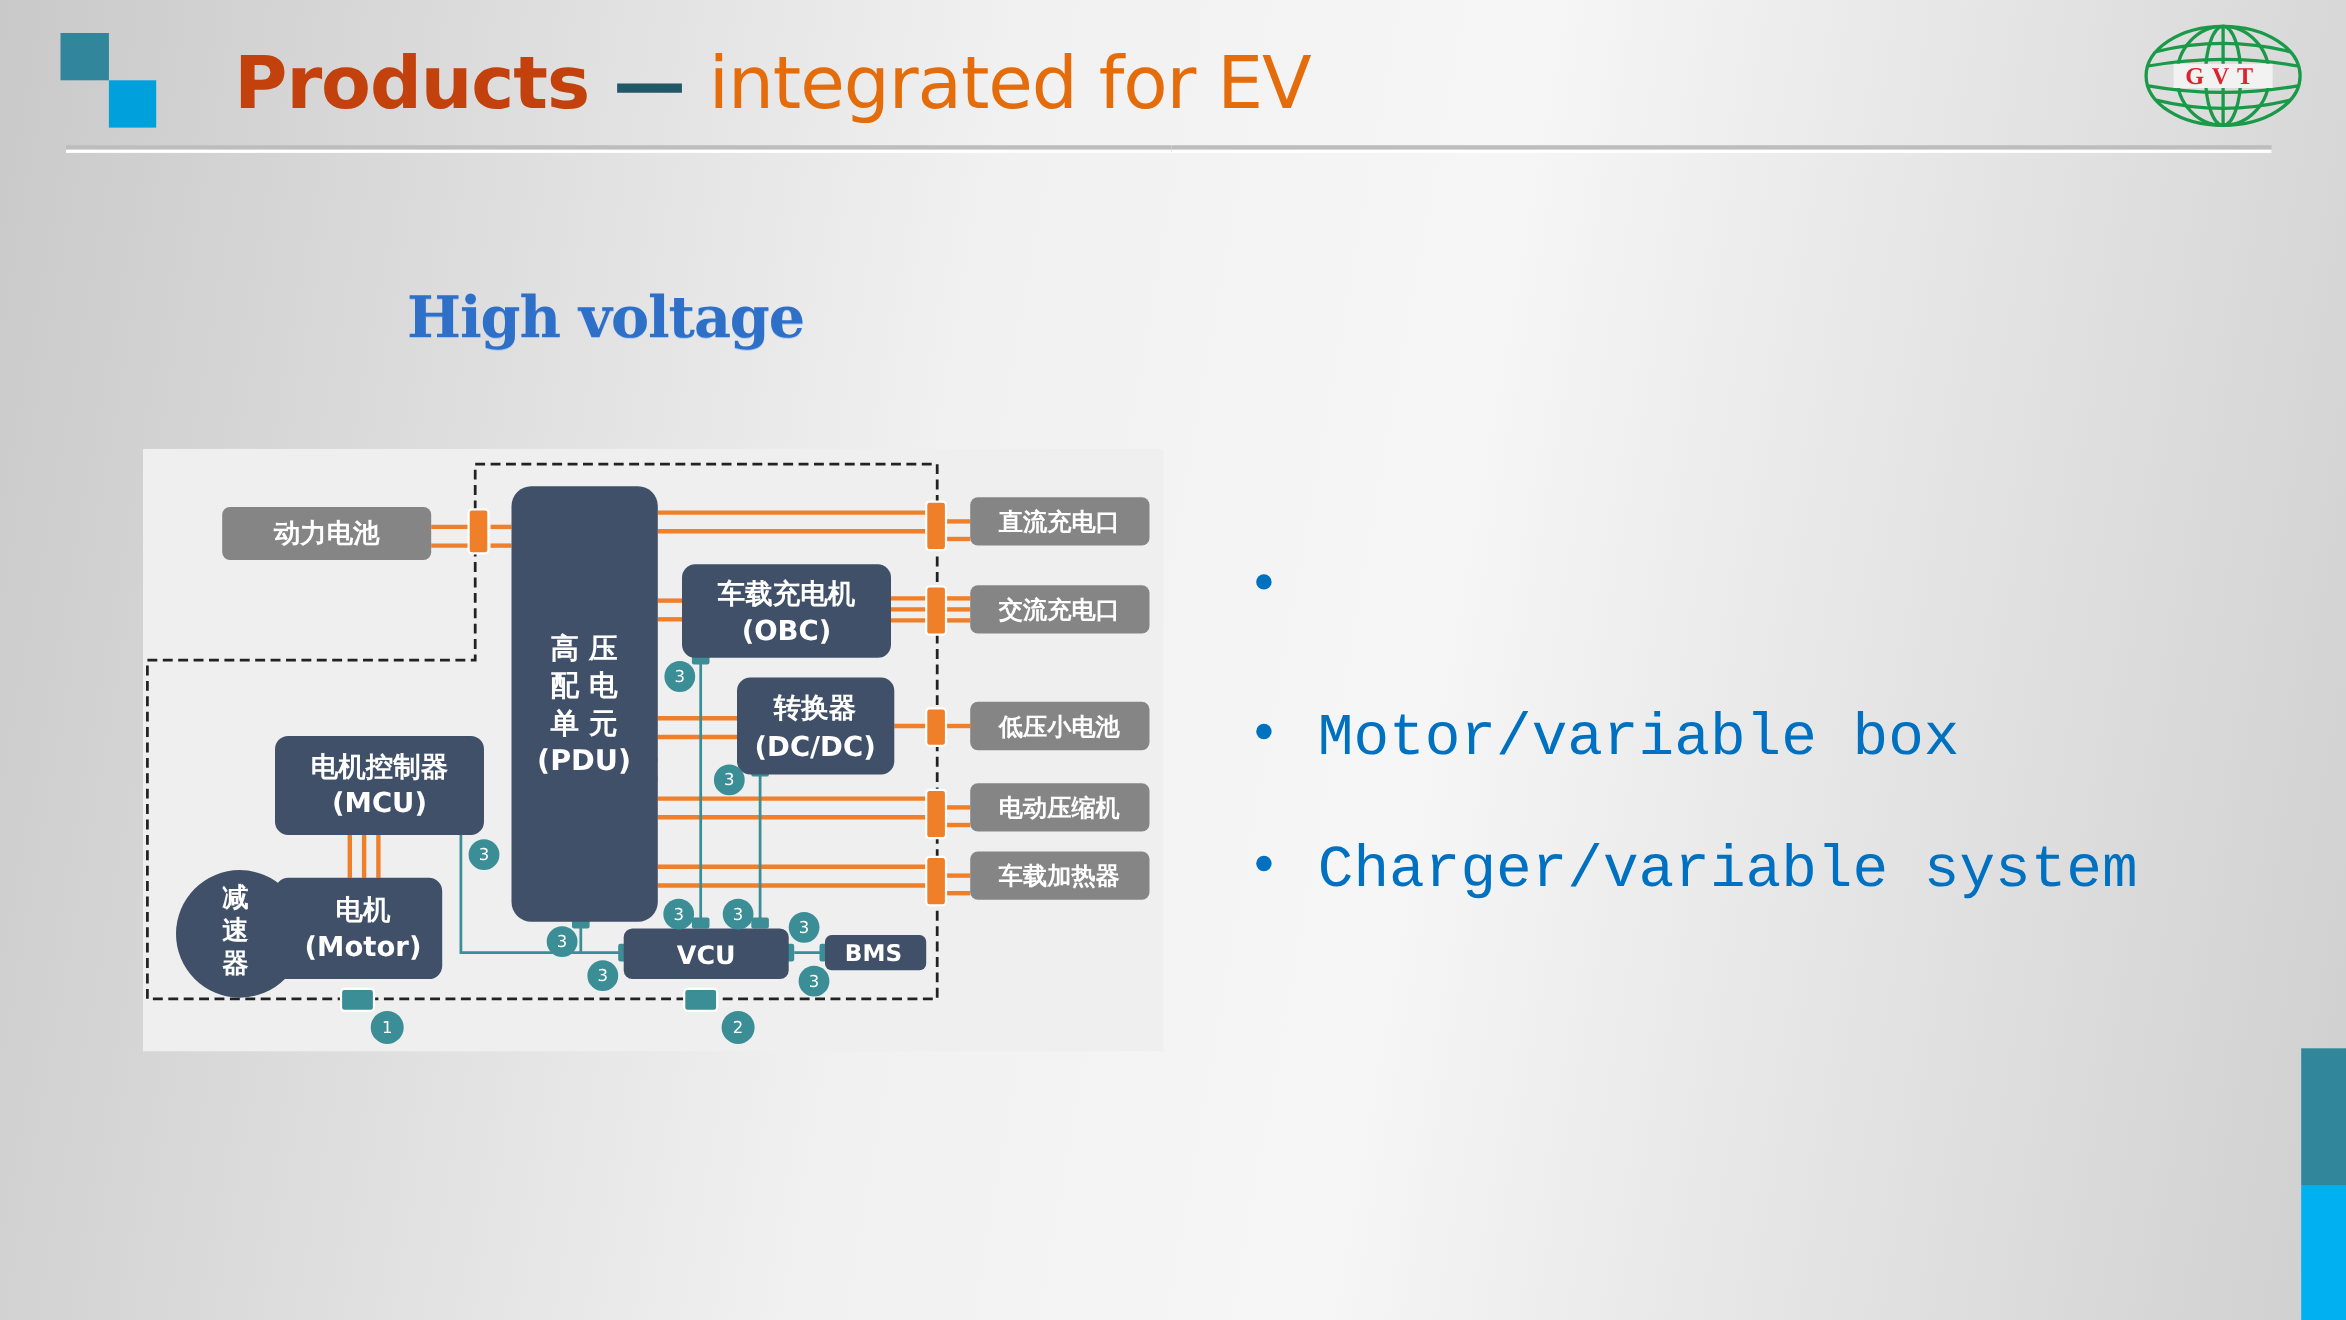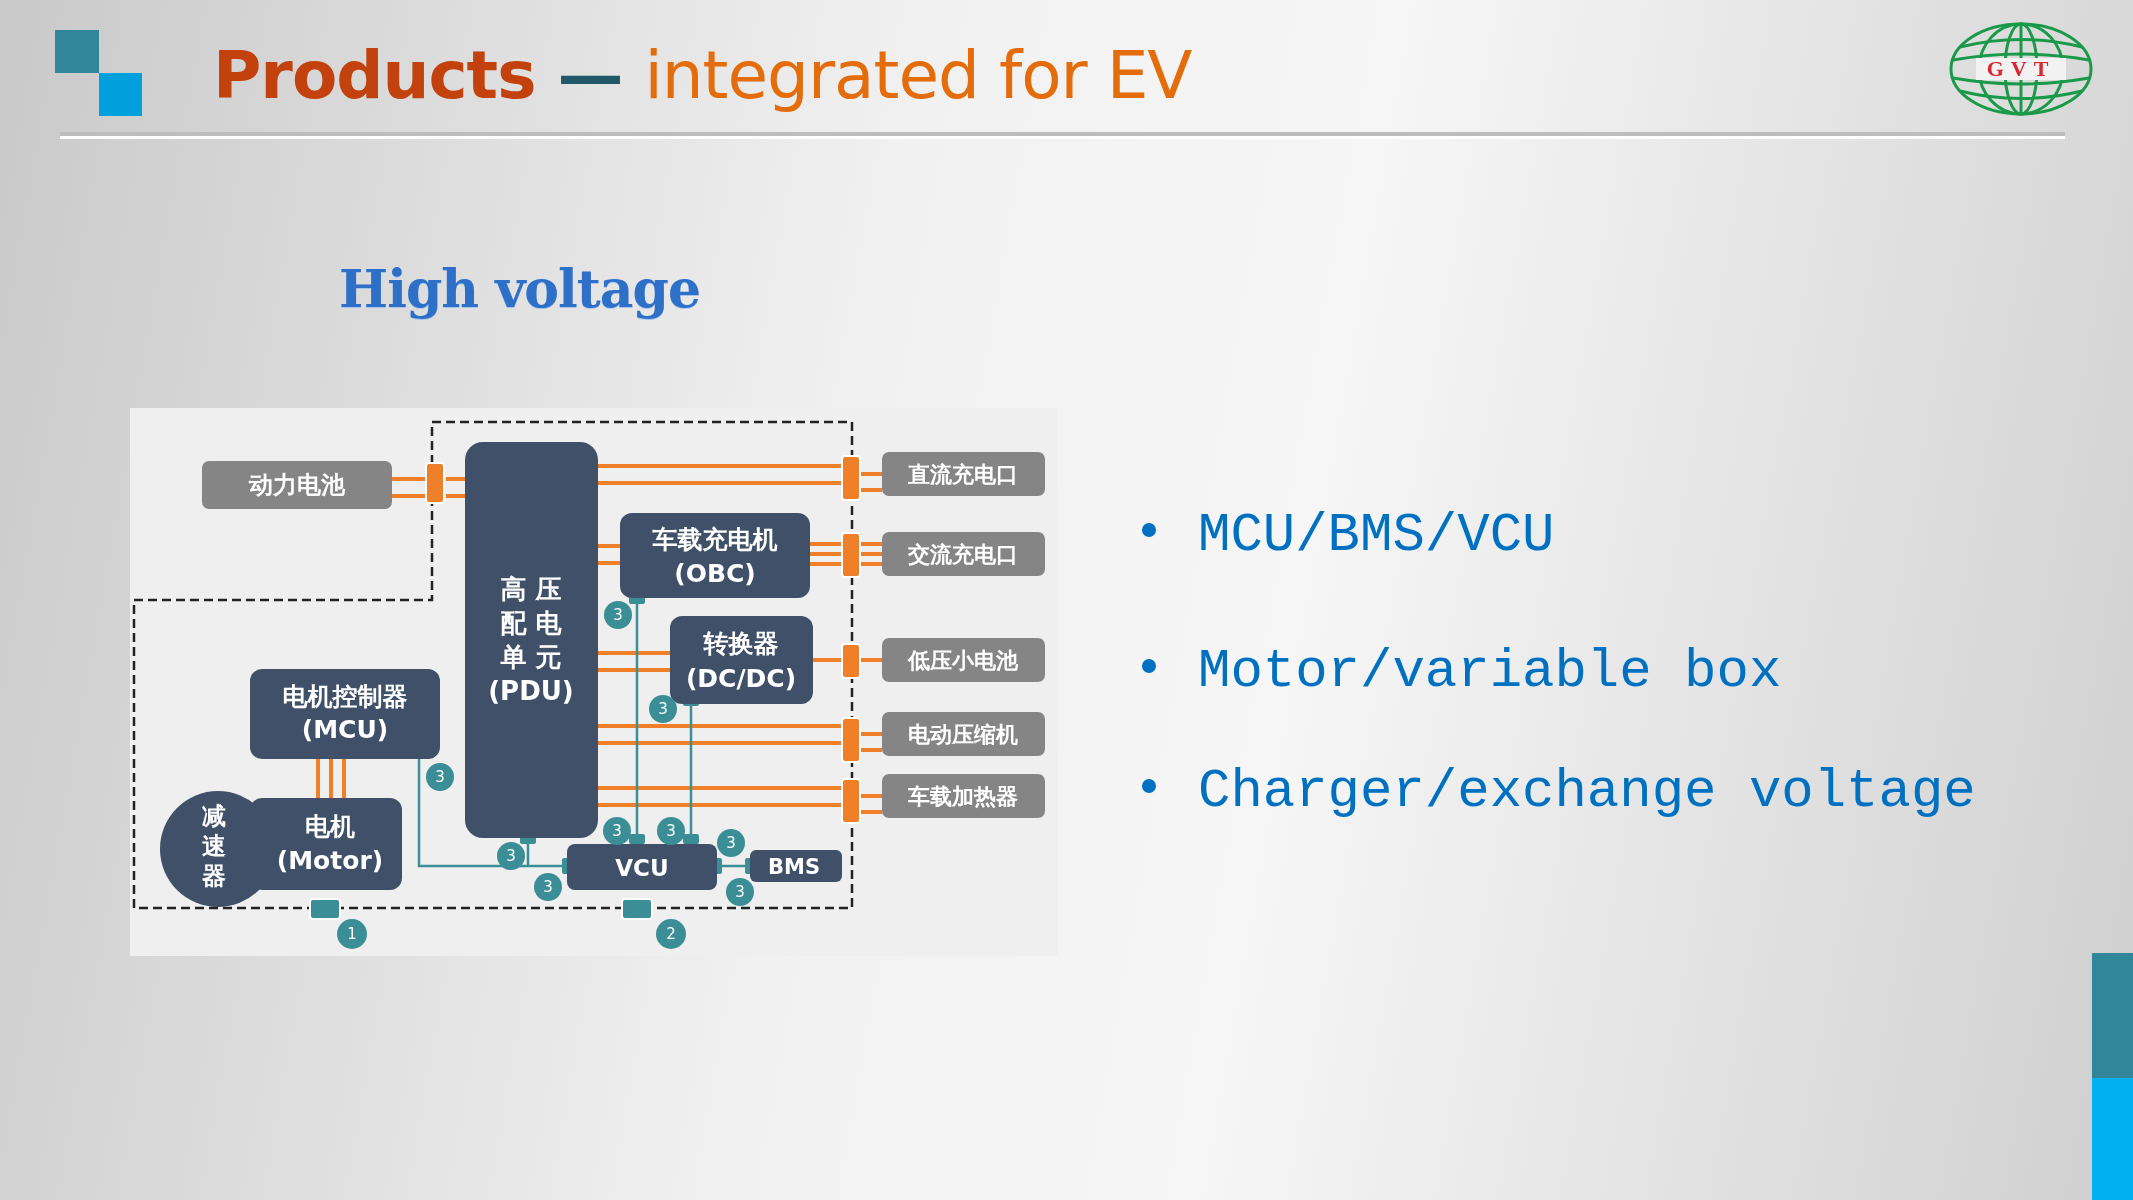--- a/index.html
+++ b/index.html
@@ -12,21 +12,21 @@
   .logo-sq2 { position:absolute; left:99px; top:73px; width:43px; height:43px; background:#00a0dc; }
   .title { position:absolute; left:213px; top:36px; font-size:66px; line-height:80px; white-space:nowrap; font-family:"DejaVu Sans", sans-serif; letter-spacing:-1px; }
   .title .main { color:#c2410c; font-weight:bold; }
   .title .sep { color:#215868; font-weight:bold; }
   .title .sub { color:#e46c0a;margin-top:29px; }
   .rule { position:absolute; left:60px; top:132px; width:1005px; height:6px; background:#bdbdbd; }
   .rule2 { position:absolute; left:60px; top:136px; width:1005px; height:3px; background:#ffffff; }
   .rule-r { position:absolute; left:1065px; top:132px; width:1000px; height:6px; background:#bdbdbd; }
   .rule-r2 { position:absolute; left:1065px; top:136px; width:1000px; height:3px; background:#ffffff; }
   .gvt { position:absolute; left:1948px; top:20px; width:146px; height:98px; }
-  .hv { position:absolute; left:339px; top:258px; font-family:"DejaVu Serif", serif; font-size:52px; color:#2e6fc8; font-weight:bold; letter-spacing:-1px; text-shadow:0 1px 0 #a9c5ef; }
+  .hv { position:absolute; left:370px; top:258px; font-family:"DejaVu Serif", serif; font-size:52px; color:#2e6fc8; font-weight:bold; letter-spacing:-1px; text-shadow:0 1px 0 #a9c5ef; }
   .diagram { position:absolute; left:130px; top:408px; width:928px; height:548px; }
   .bullets { position:absolute; left:1142px; top:495px; }
   .bullet { position:absolute; left:0; white-space:nowrap; font-family:"Liberation Mono", monospace; font-size:54px; color:#0070c0; }
   .bullet .dot { display:inline-block; width:14px; height:14px; background:#0070c0; border-radius:50%; margin-right:42px; vertical-align:middle; position:relative; top:-6px; }
   .side1 { position:absolute; left:2092px; top:953px; width:41px; height:125px; background:#31869b; }
   .side2 { position:absolute; left:2092px; top:1078px; width:41px; height:122px; background:#00b0f0; }
 </style>
 </head>
 <body>
 
@@ -222,19 +222,19 @@
     <circle cx="541" cy="423" r="14" fill="#3b8e96"></circle>
       <text x="541" y="428">3</text>
     <circle cx="601" cy="435" r="14" fill="#3b8e96"></circle>
       <text x="601" y="440">3</text>
     <circle cx="610" cy="484" r="14" fill="#3b8e96"></circle>
       <text x="610" y="489">3</text>
   </g>
 </svg>
 
 <div class="bullets">
-  <div class="bullet" style="top:10px"><span class="dot"></span><span>MCU/BMS/VCU</span></div>
+  <div class="bullet" style="top:10px"><span class="dot"></span></div>
   <div class="bullet" style="top:146px"><span class="dot"></span><span>Motor/variable box</span></div>
-  <div class="bullet" style="top:266px"><span class="dot"></span><span>Charger/exchange voltage</span></div>
+  <div class="bullet" style="top:266px"><span class="dot"></span><span>Charger/variable system</span></div>
 </div>
 
 <div class="side1"></div>
 <div class="side2"></div>
 
 </body></html>

